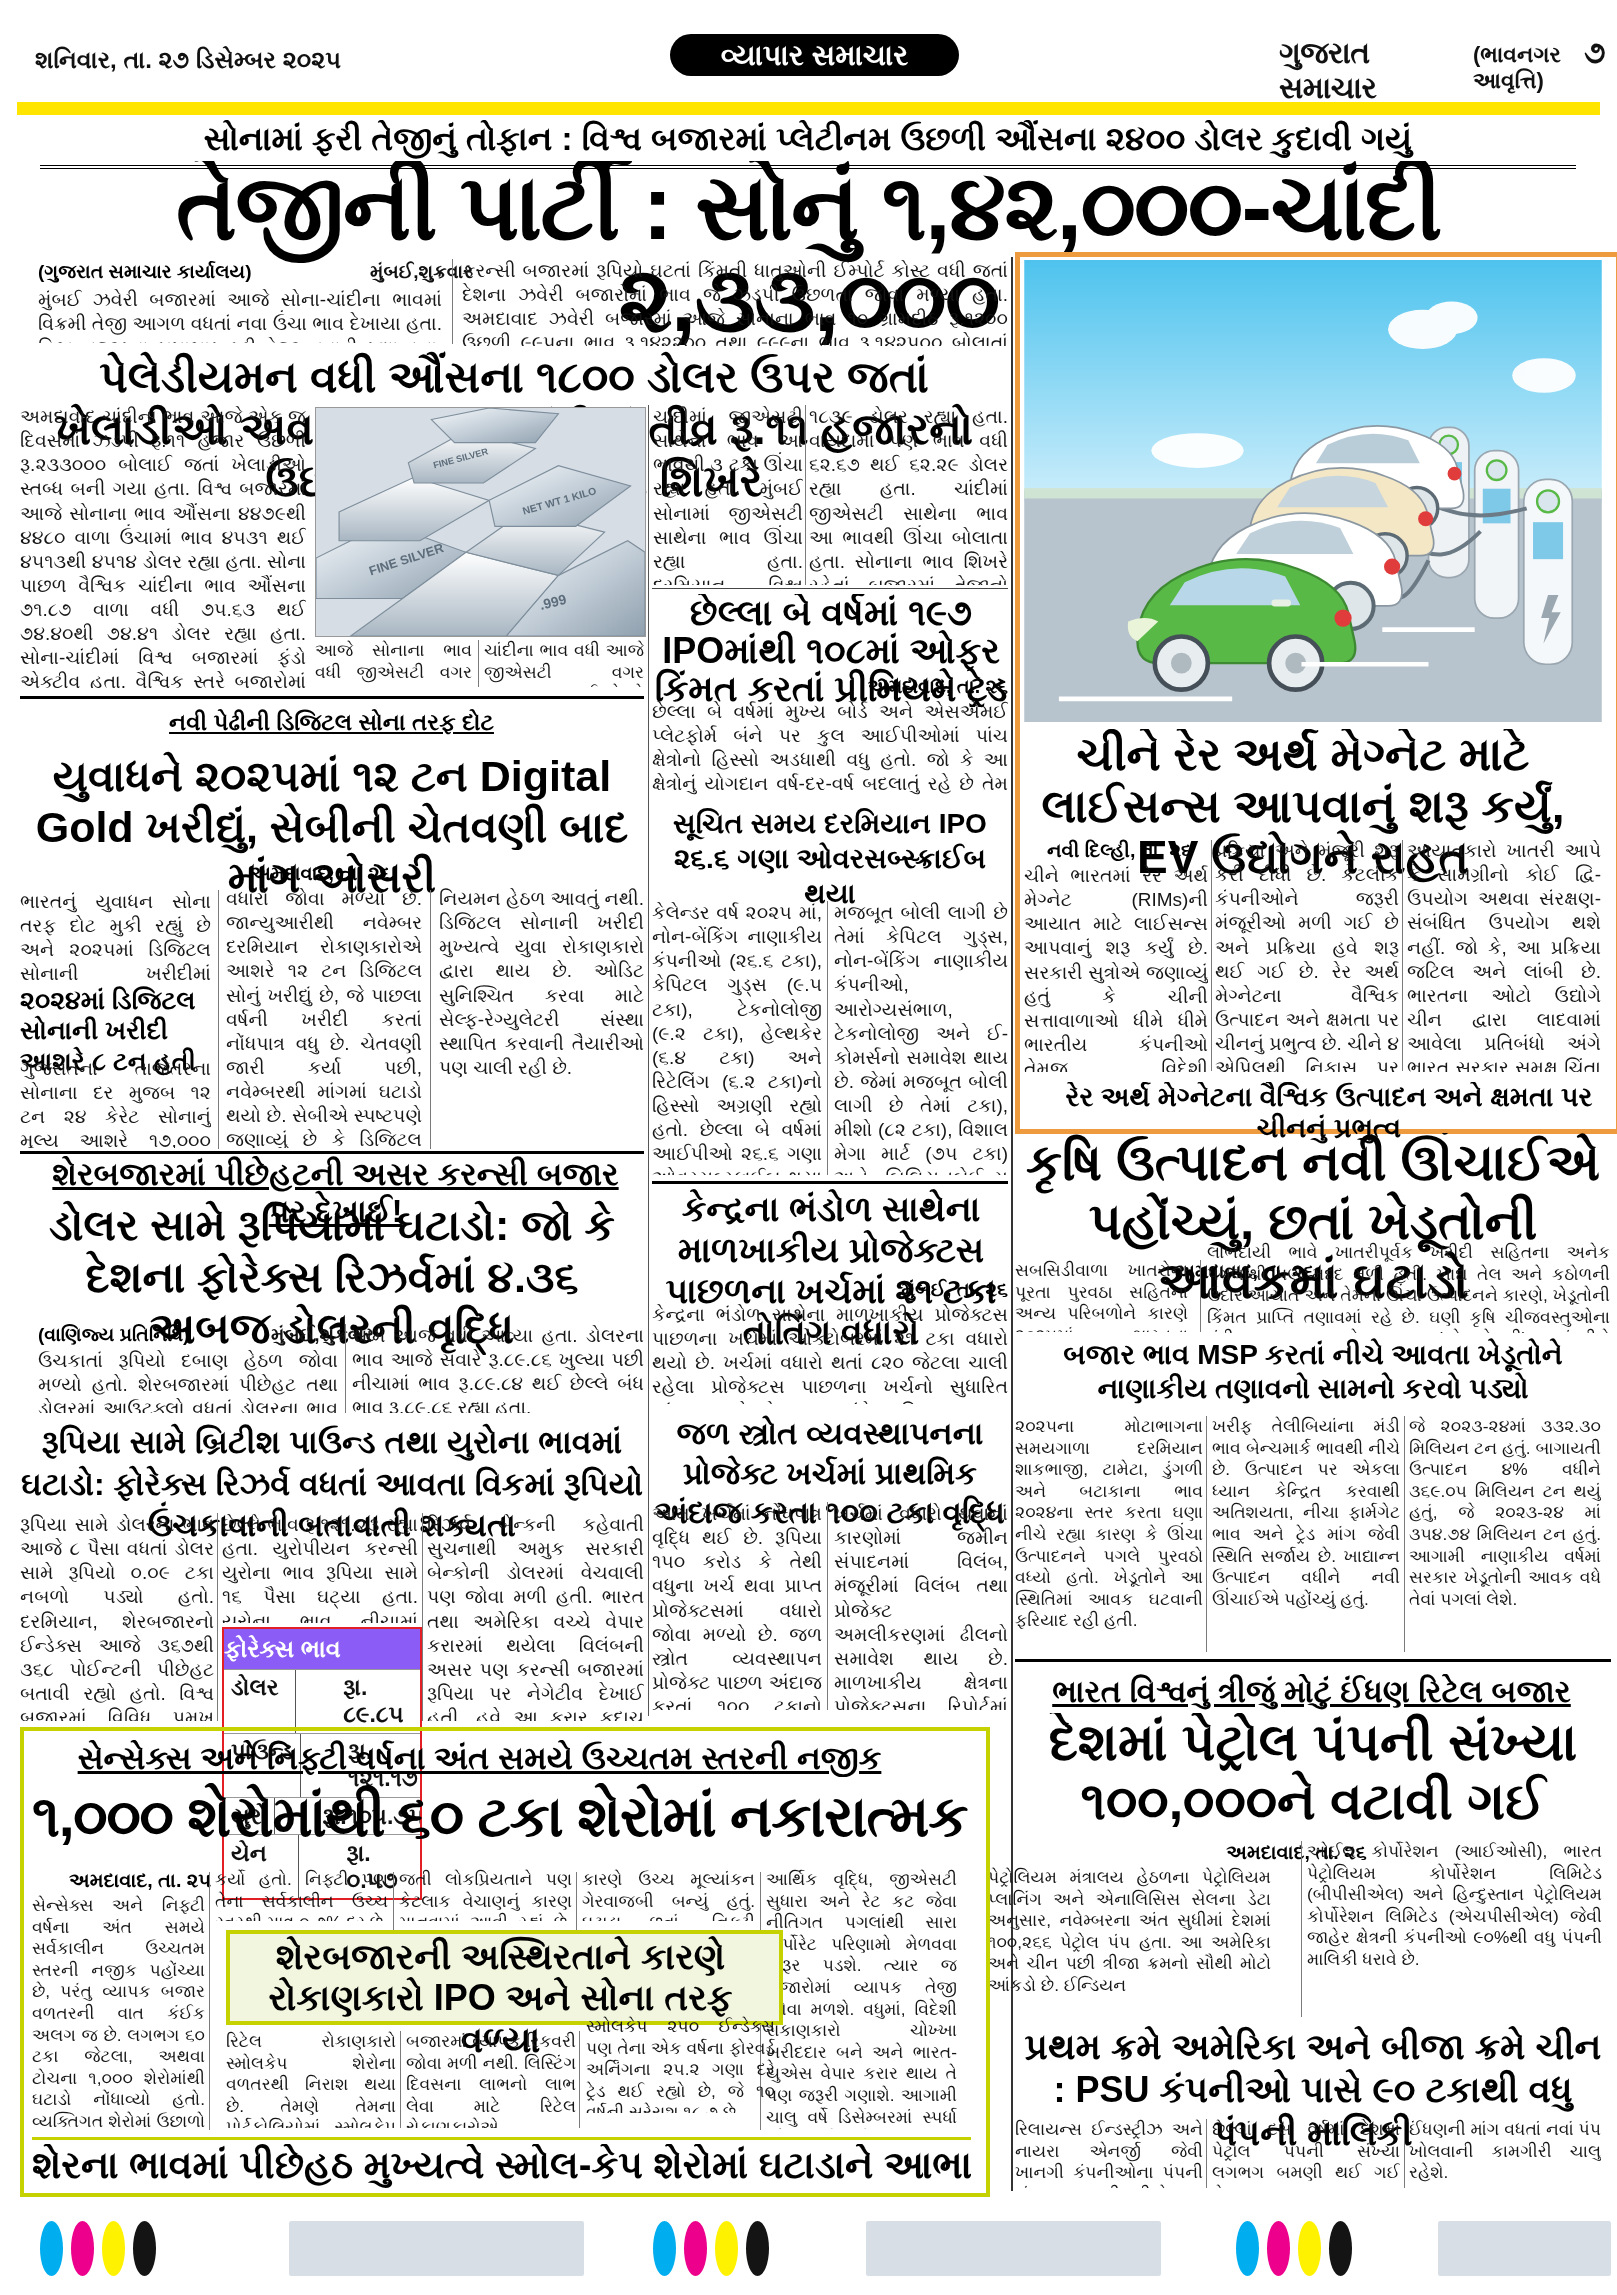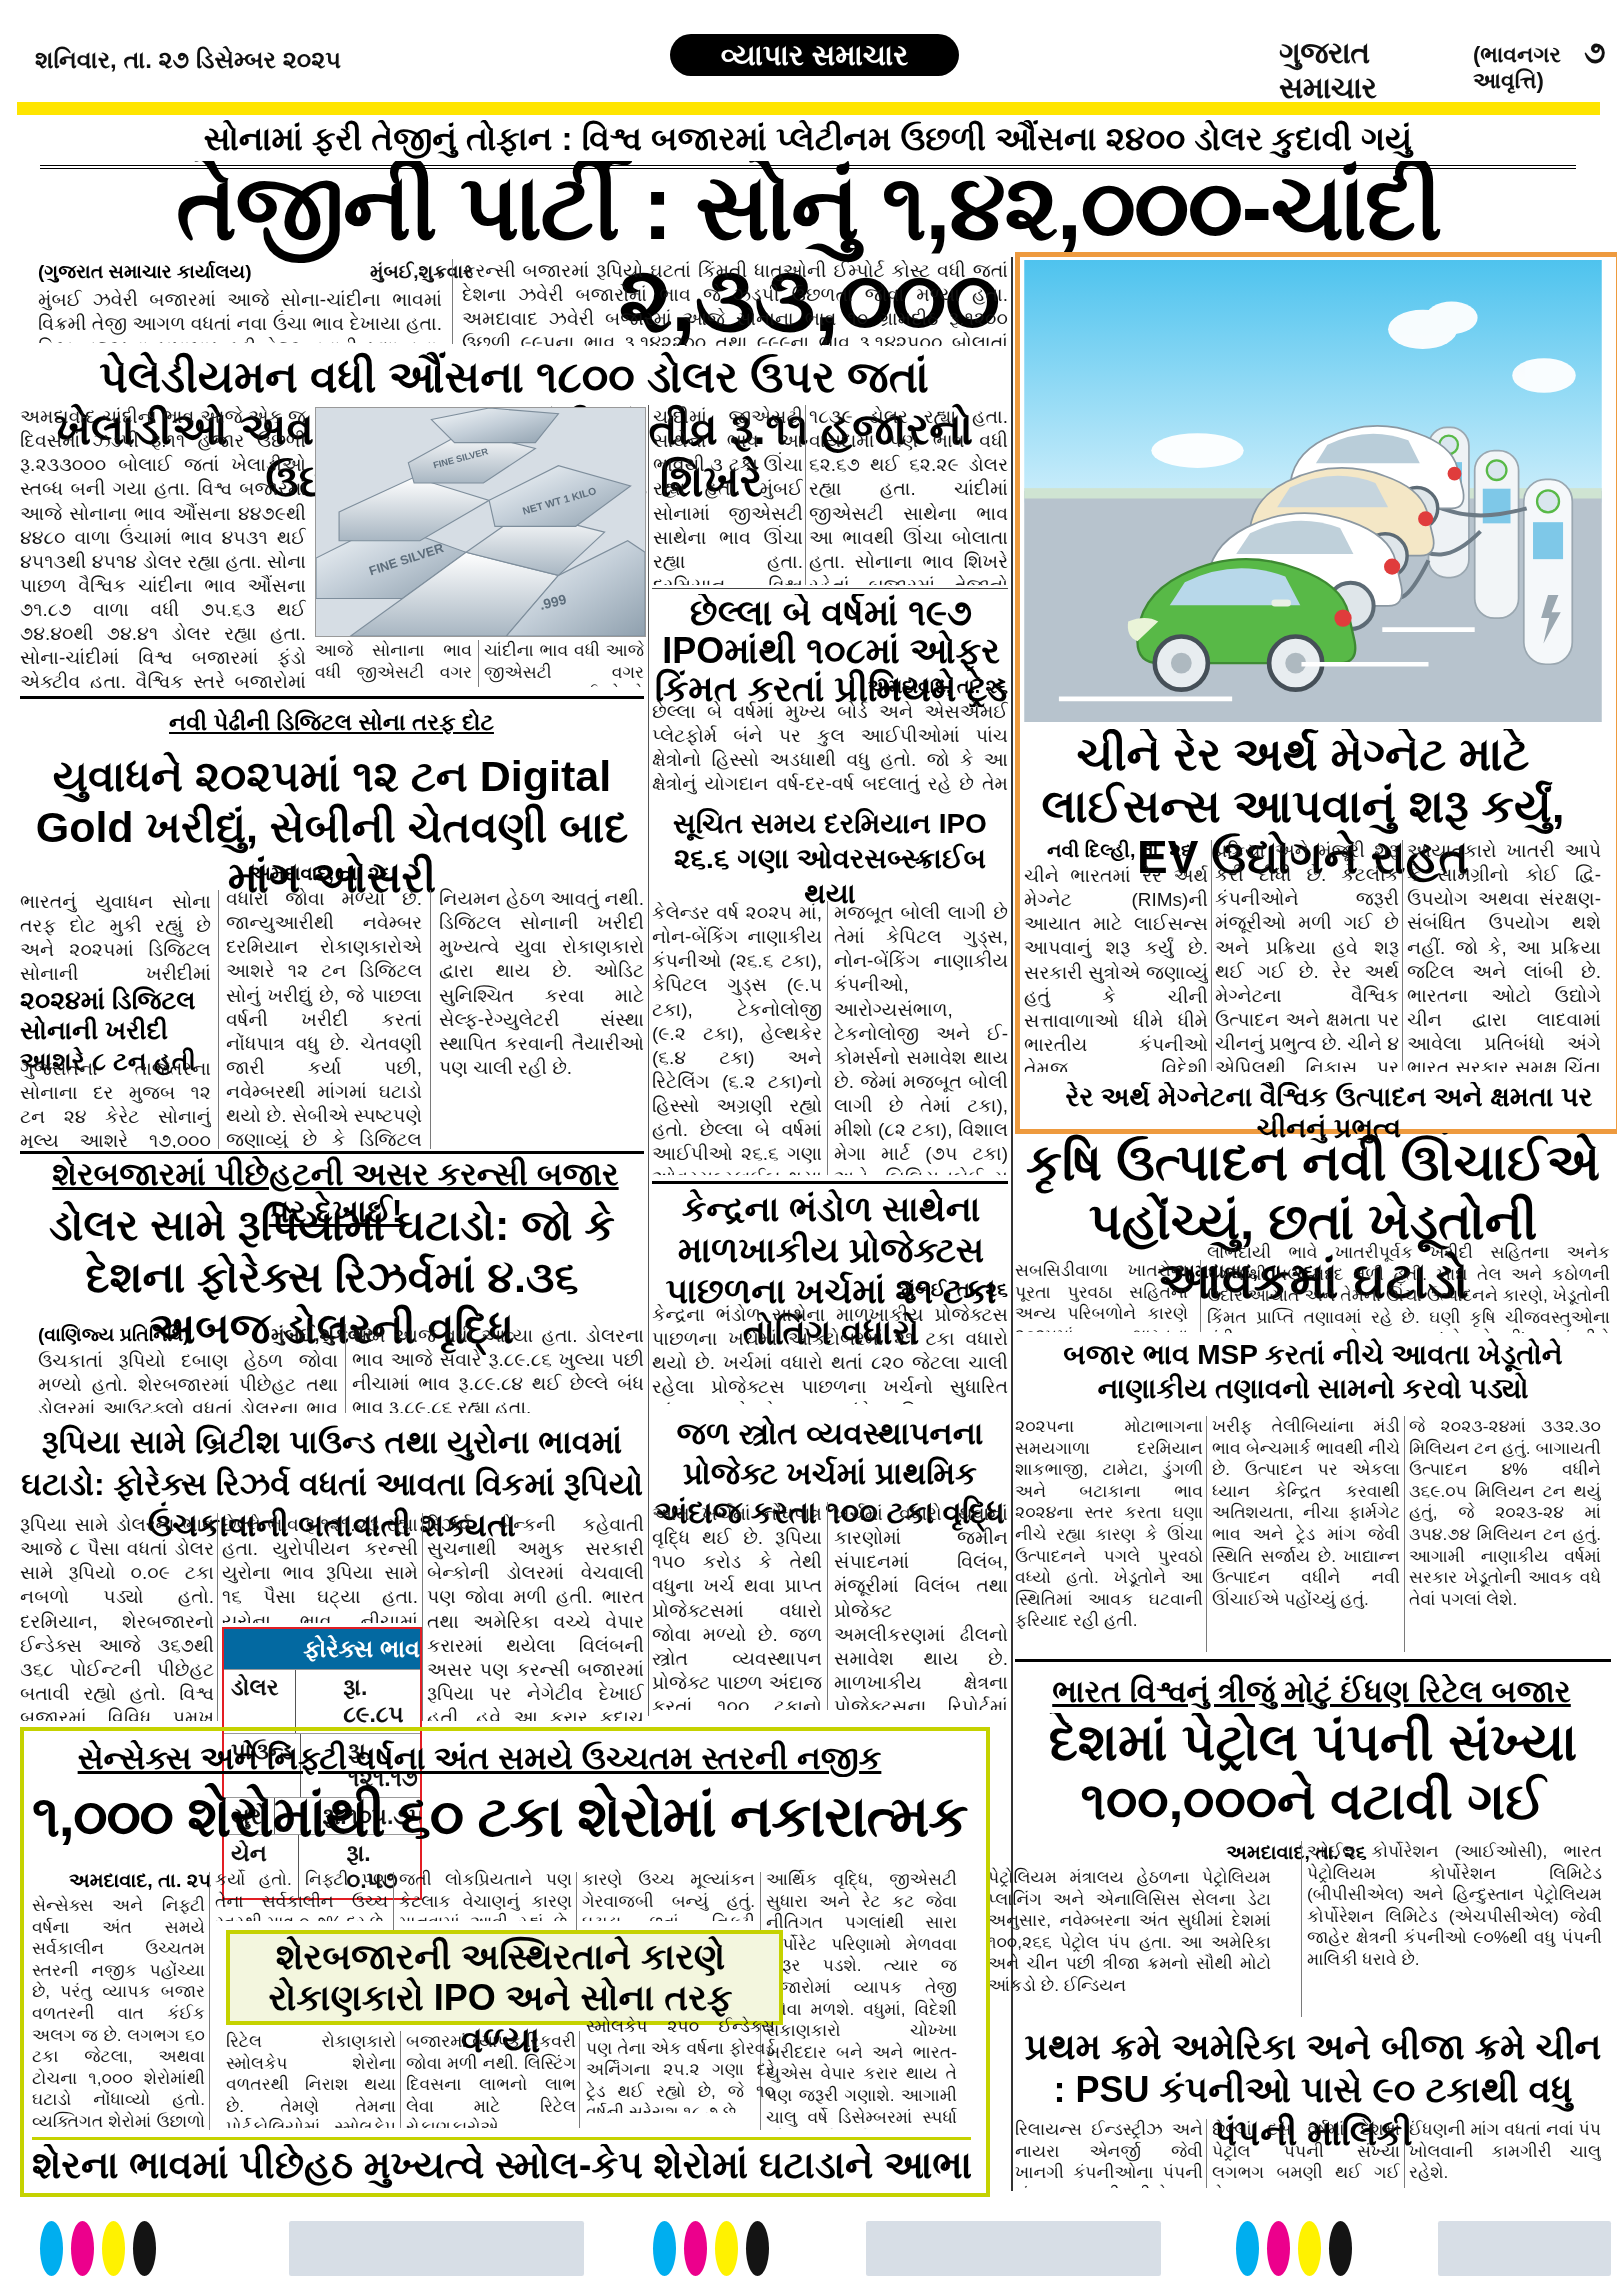--- a/index.html
+++ b/index.html
@@ -86,21 +86,21 @@
   #fx-head{left:20px;top:1200px;width:624px;font-size:43px;line-height:1.2;}
   #fx-byline{left:38px;top:1324px;width:243px;}
   #fx-city{left:271px;top:1324px;width:173px;font-weight:bold;font-size:19px;}
   #fx-introA{left:38px;top:1349px;width:300px;height:64px;}
   #fx-introB{left:352px;top:1324px;width:292px;height:89px;}
   #fx-sub{left:20px;top:1422px;width:624px;font-size:32px;line-height:1.3;}
   #fx-c1{left:20px;top:1513px;width:194px;height:208px;}
   #fx-c2a{left:222px;top:1513px;width:196px;height:110px;}
   #fx-table{left:222px;top:1627px;width:196px;border:2.9px solid #E31E24;}
   #fx-c3{left:427px;top:1513px;width:217px;height:208px;}
-  .fxt-head{background:#0369a1;color:#fff;font-weight:bold;text-align:right;font-size:24px;padding:5.8px 0;}
+  .fxt-head{background:#8b5cf6;color:#fff;font-weight:bold;text-align:left;font-size:24px;padding:5.8px 0;}
   .fxt-row{display:flex;border-top:1.2px solid #999;font-size:23px;font-weight:bold;gap:40px;}
   .fxt-row div{padding:4.6px 7px;}
   .fxt-row div:first-child{width:38%;border-right:1.2px solid #555;}
   
   #sx-box{left:20px;top:1727px;width:962px;height:462px;border:4.6px solid #C5D200;}
   #sx-kick{left:52px;top:1740px;width:855px;font-size:32px;}
   #sx-head{left:32px;top:1783px;width:942px;font-size:57px;letter-spacing:-1.2px;white-space:nowrap;text-align:left;}
   #sx-date{left:69px;top:1869px;width:191px;}
   #sx-c1{left:32px;top:1895px;width:173px;height:235px;}
   #sx-c2{left:215px;top:1869px;width:173px;height:52px;}

